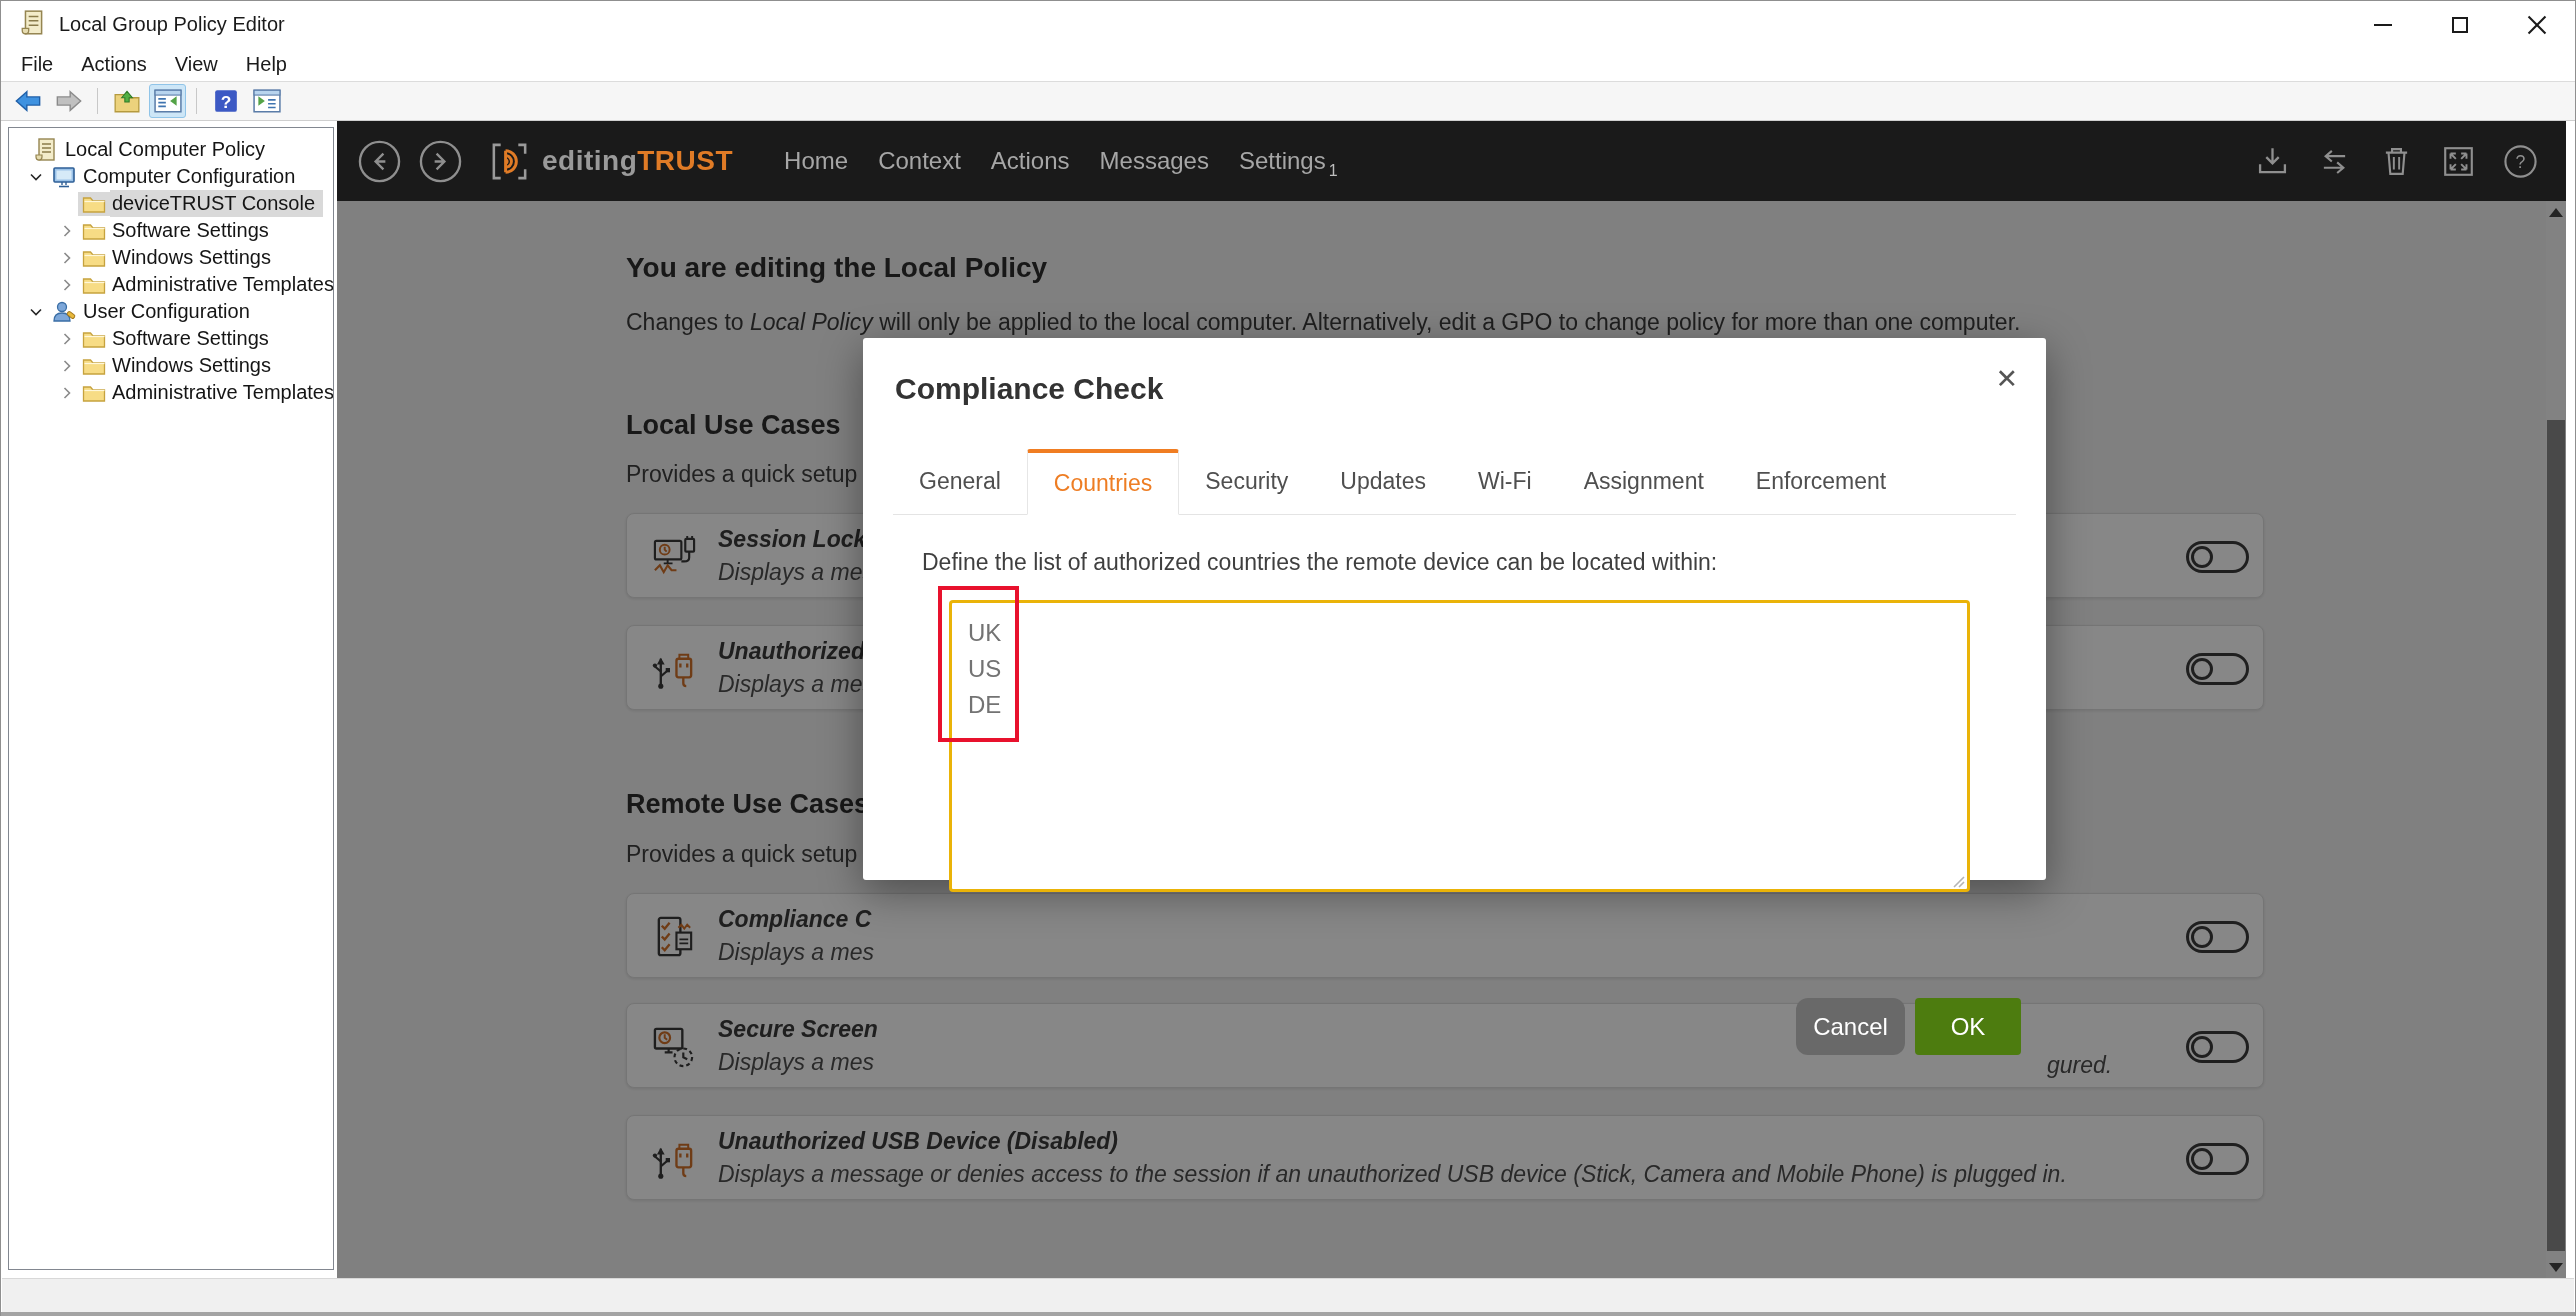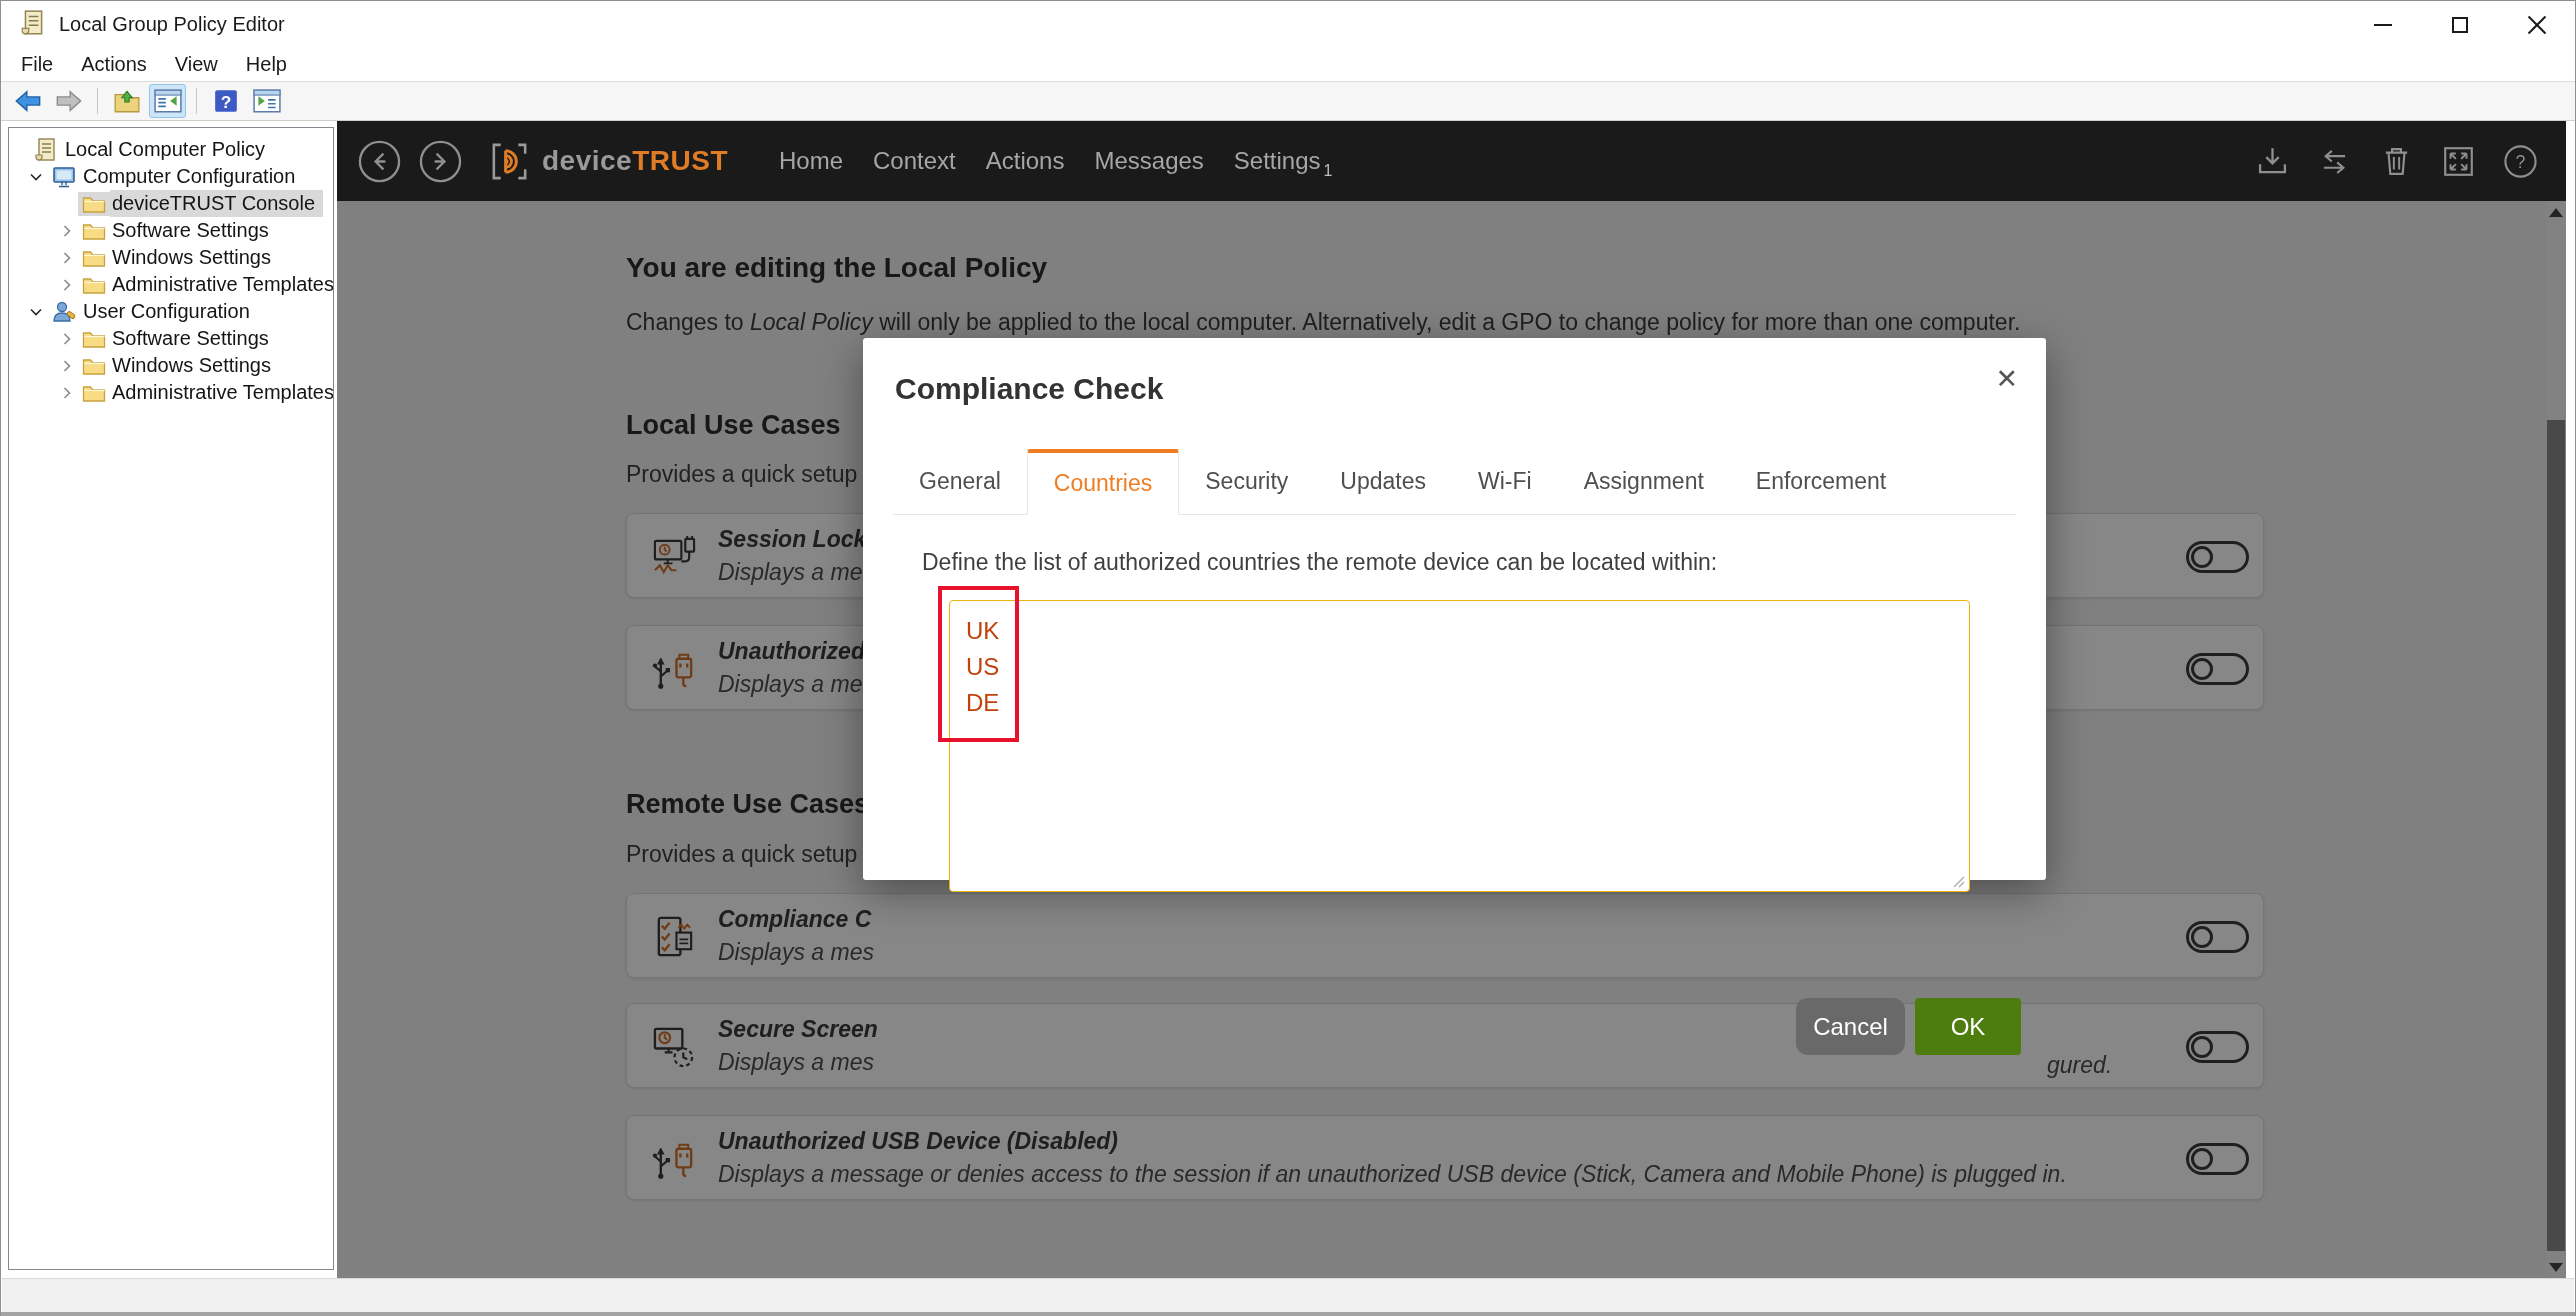--- a/index.html
+++ b/index.html
@@ -71,21 +71,21 @@
   
   .dim-overlay { position:absolute; left:0; top:80px; right:0; bottom:0; background:rgba(0,0,0,0.47); z-index:50; }
   
   .dialog { position:absolute; left:862px; top:337px; width:1183px; height:542px; background:#fff; border-radius:3px; box-shadow:0 12px 43px rgba(0,0,0,0.40); z-index:100; }
   .dlg-title { position:absolute; left:32px; top:34px; font-size:30px; font-weight:600; color:#333; }
   .dlg-close { position:absolute; right:28px; top:28px; font-size:27px; color:#555; line-height:1; }
   .dlg-tabs { position:absolute; left:30px; right:30px; top:111px; height:66px; display:flex; border-bottom:1px solid #e4e4e4; align-items:stretch; }
   .dlg-tab { display:flex; align-items:center; padding:0 26px; font-size:23px; color:#4f4f4f; }
   .dlg-tab.active { color:#ee7d23; background:#fff; border:1px solid #e6e6e6; border-top:4px solid #f07d22; border-bottom:1px solid #fff; margin-bottom:-1px; border-radius:3px 3px 0 0; }
   .dlg-instruction { position:absolute; left:59px; top:211px; font-size:23px; color:#3f3f3f; }
-  .dlg-textarea { position:absolute; left:86px; top:262px; width:1021px; height:292px; border:1px solid #eab308; border-radius:4px; resize:none; overflow:hidden; padding:12px 16px; font-family:"Liberation Sans", sans-serif; font-size:24px; line-height:36px; color:#c2410c; outline:none; white-space:pre; }
+  .dlg-textarea { position:absolute; left:86px; top:262px; width:1021px; height:292px; border:3px solid #eab308; border-radius:4px; resize:none; overflow:hidden; padding:12px 16px; font-family:"Liberation Sans", sans-serif; font-size:24px; line-height:36px; color:#737373; outline:none; white-space:pre; }
   .dlg-grip { position:absolute; left:1085px; top:533px; }
   .red-annotation { position:absolute; left:75px; top:248px; width:81px; height:156px; border:4px solid #e8112d; z-index:5; }
   .dlg-btn { position:absolute; top:660px; height:57px; display:flex; align-items:center; justify-content:center; font-size:24px; color:#fff; }
   .btn-cancel { left:933px; width:109px; background:#696969; border-radius:12px; }
   .btn-ok { left:1052px; width:106px; background:#4d7c0f; border-radius:4px; }
   
   .statusbar { position:absolute; left:1px; right:1px; top:1277px; height:34px; background:#f0f0f0; border-top:1px solid #d8d8d8; }
   .window-bottom { position:absolute; left:0; right:0; top:1311px; height:6px; background:#a3a3a3; }
 </style>
 </head>
@@ -318,21 +318,21 @@
           </svg>
         <div class="brand">
           <svg width="45" height="45" viewBox="0 0 46 46">
               <path d="M14,6 h-7 v34 h7" fill="none" stroke="#9a9a9a" stroke-width="2.6"></path>
               <path d="M32,6 h7 v9 M39,31 v9 h-7" fill="none" stroke="#9a9a9a" stroke-width="2.6"></path>
               <path d="M19,12 v22" stroke="#e07b26" stroke-width="3"></path>
               <path d="M19,12 a11,11 0 0 1 0,22" fill="none" stroke="#e07b26" stroke-width="3"></path>
               <path d="M19,17 a6,6 0 0 1 0,12" fill="none" stroke="#e07b26" stroke-width="3"></path>
               <path d="M19,21.5 a1.5,1.5 0 0 1 0,3" fill="none" stroke="#e07b26" stroke-width="3"></path>
             </svg>
-          <span class="brand-text"><span class="brand-device">device</span><span class="brand-trust">TRUST</span></span>
+          <span class="brand-text"><span class="brand-device">editing</span><span class="brand-trust">TRUST</span></span>
         </div>
         <div class="console-nav">
           <span class="nav-item">Home</span>
           <span class="nav-item">Context</span>
           <span class="nav-item">Actions</span>
           <span class="nav-item">Messages</span>
           <span class="nav-item"><span>Settings</span><span class="nav-badge">1</span></span>
         </div>
         <div class="header-actions">
           <svg class="hico" viewBox="0 0 44 44">

